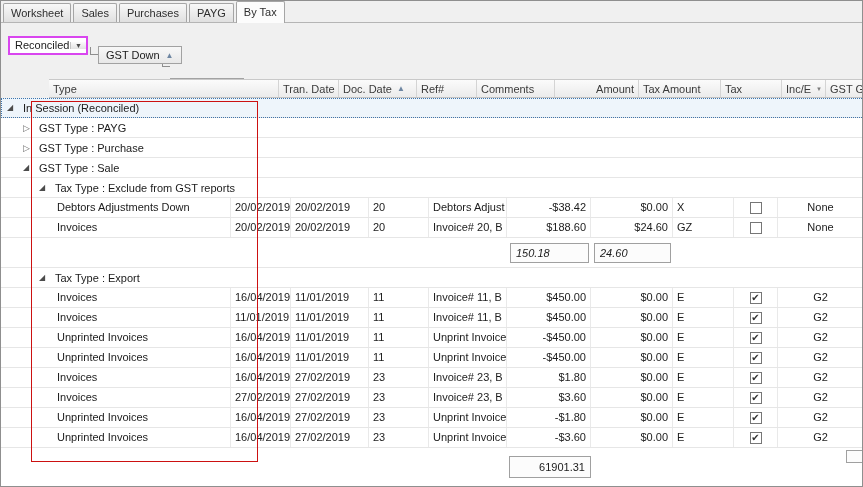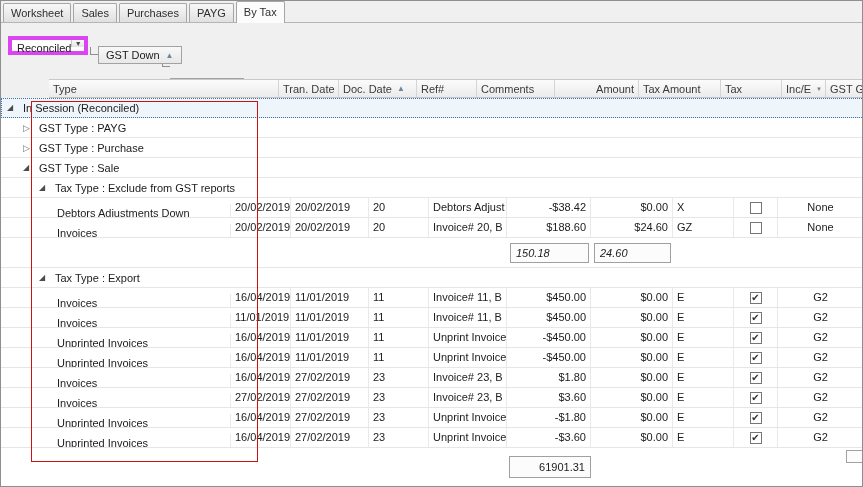--- a/index.html
+++ b/index.html
@@ -11,21 +11,21 @@
   .tabbar { position:absolute; left:0; top:0; width:100%; height:22px; display:flex; align-items:flex-end;
             padding-left:2px; border-bottom:1px solid #b5b5b5; background:#f0f0f0; }
   .tab { height:19px; line-height:18px; padding:0 7px; background:linear-gradient(#f8f8f8,#e0e0e0);
          border:1px solid #a5a5a5; border-bottom:none; margin-right:2px; border-radius:2px 2px 0 0;
          color:#2e2e2e; cursor:default; white-space:nowrap; }
   .tab.active { background:#fcfcfc; height:22px; line-height:21px; margin-bottom:-1px; position:relative; z-index:2; }
 
   
   .toolbar { position:absolute; left:0; top:22px; width:100%; height:56px; }
   .combo { position:absolute; left:7px; top:13px; width:80px; height:19px; background:#fff;
-           border:4px solid #d946ef; display:flex; align-items:flex-start; }
+           border:2px solid #d946ef; display:flex; align-items:center; }
   .combo-label { flex:1; padding-left:5px; line-height:17px; }
   .combo-btn { width:16px; display:flex; align-items:center; justify-content:center; font-size:7px;
                color:#4c4c4c; border-left:1px solid #c4c4c4; background:linear-gradient(#fbfbfb,#e3e3e3); }
   .connector { position:absolute; width:8px; height:8px; border-left:1px solid #8e8e8e; border-bottom:1px solid #8e8e8e; }
   .c1 { left:89px; top:24px; } .c2 { left:161px; top:36px; }
   .groupbox { position:absolute; height:18px; display:flex; align-items:center; padding:0 7px;
               background:linear-gradient(#f8f8f8,#e8e8e8); border:1px solid #a2a2a2; cursor:default; white-space:nowrap; }
   .gb1 { left:97px; top:23px; } .gb2 { left:169px; top:35px;margin-top:20px; }
   .groupbox .sort-ico { margin-left:6px; }
   .sort-ico { font-size:8px; color:#6e86a2; }
@@ -41,21 +41,21 @@
 
   
   .grid-body { position:absolute; left:0; top:97px; width:863px; background:#fff; }
   .row { border-bottom:1px solid #e6e6e6; height:20px; background:#fff; }
   .group-row { display:flex; align-items:center; }
   .expand-ico { flex:0 0 12px; width:12px; font-size:9px; color:#6b6b6b; margin-right:4px; cursor:default; }
   .expand-ico.open { font-size:8px; color:#4c4c4c; }
   .selected-row { background:#eef5fb; outline:1px dotted #3e75ac; outline-offset:-1px; }
   .data-row { display:grid; }
   .cell { padding:0 4px; line-height:19px; border-right:1px solid #e9e9e9; white-space:nowrap; overflow:hidden; }
-  .cell.name { padding-left:56px;margin-top:6px; }
+  .cell.name { padding-left:56px; }
   .cell.right { text-align:right; }
   .cell.center { text-align:center; }
   .cell.chk { display:flex; align-items:center; justify-content:center; padding:0; }
   .checkbox { width:12px; height:12px; border:1px solid #767676; background:#fff; font-size:10px;
               line-height:10px; text-align:center; color:#333; }
   .summary-row { height:30px; position:relative; }
   .sum-box { position:absolute; top:5px; height:20px; border:1px solid #a0a0a0; background:#fcfcfc;
              text-align:left; padding:0 5px; line-height:18px;font-style:italic; }
   .sum-amount { left:509px; width:79px; }
   .sum-tax { left:593px; width:77px; }

